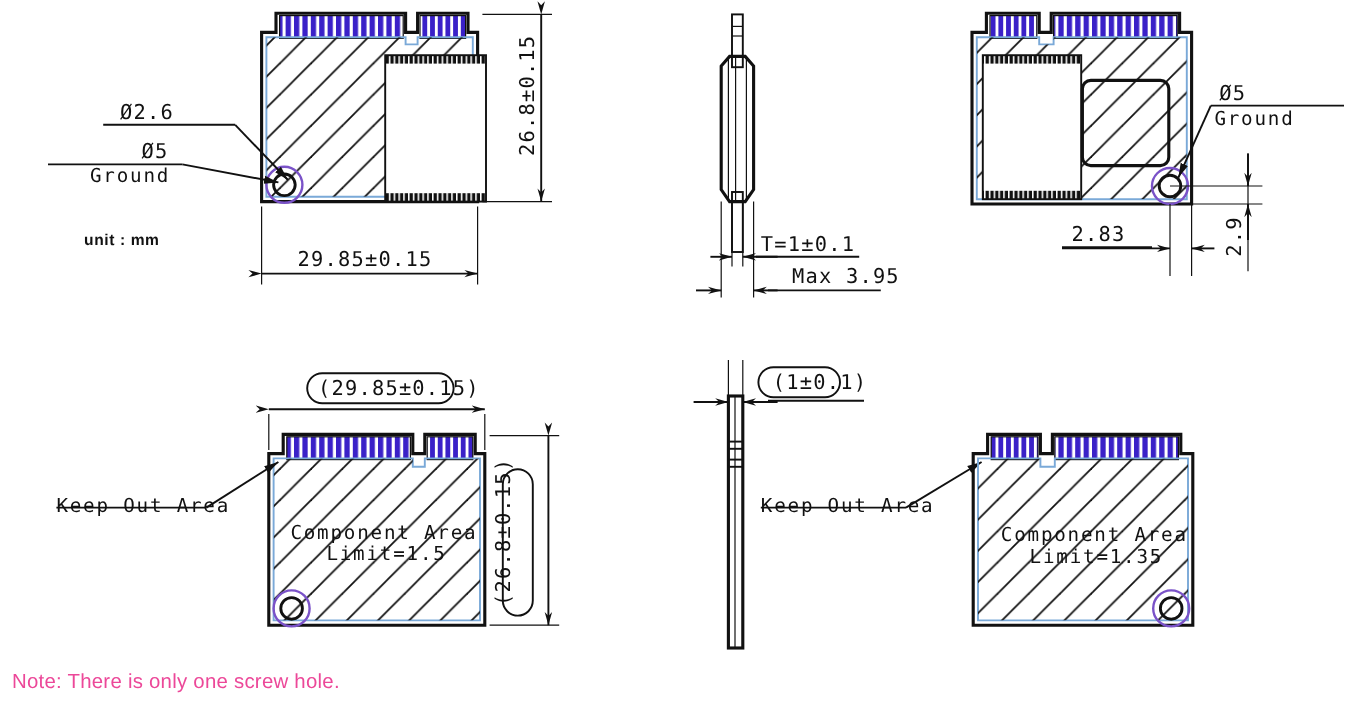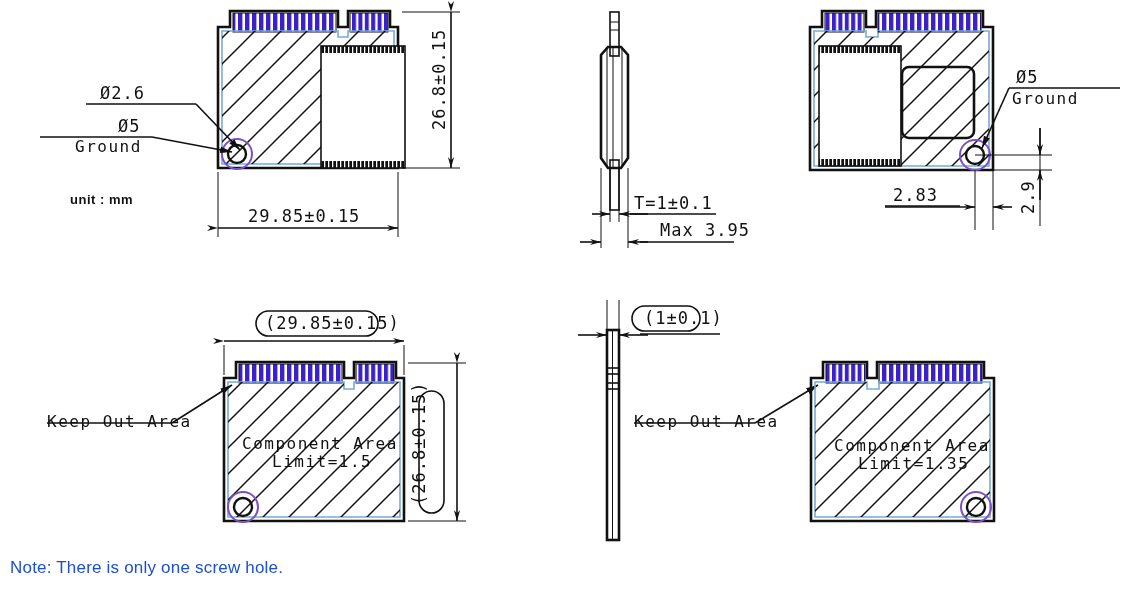--- a/index.html
+++ b/index.html
@@ -6,21 +6,21 @@
   body{
     width:1126px;height:591px;position:relative;overflow:hidden;
     font-family:"DejaVu Sans Mono", monospace;
     color:#1a1a1a;
   }
   #stage{position:absolute;left:0;top:0;width:1092px;height:591px;}
   svg{display:block;}
   .note{
     position:absolute;left:10px;top:558px;
     font-family:"Liberation Sans", sans-serif;
-    font-size:17px;color:#1d4ed8;letter-spacing:0.2px;
+    font-size:17px;color:#ec4899;letter-spacing:0.2px;
     white-space:nowrap;
   }
   text{font-family:"DejaVu Sans Mono", monospace;fill:#111;}
   .dim{font-size:17px;letter-spacing:1px;}
   .lbl{font-size:16px;letter-spacing:1.5px;}
   .unit{font-family:"Liberation Sans", sans-serif;font-size:13px;font-weight:bold;letter-spacing:0.5px;}
   .ln{stroke:#111;fill:none;}
   .thin{stroke-width:1;}
   .med{stroke-width:1.6;}
   .thick{stroke-width:2.6;}

